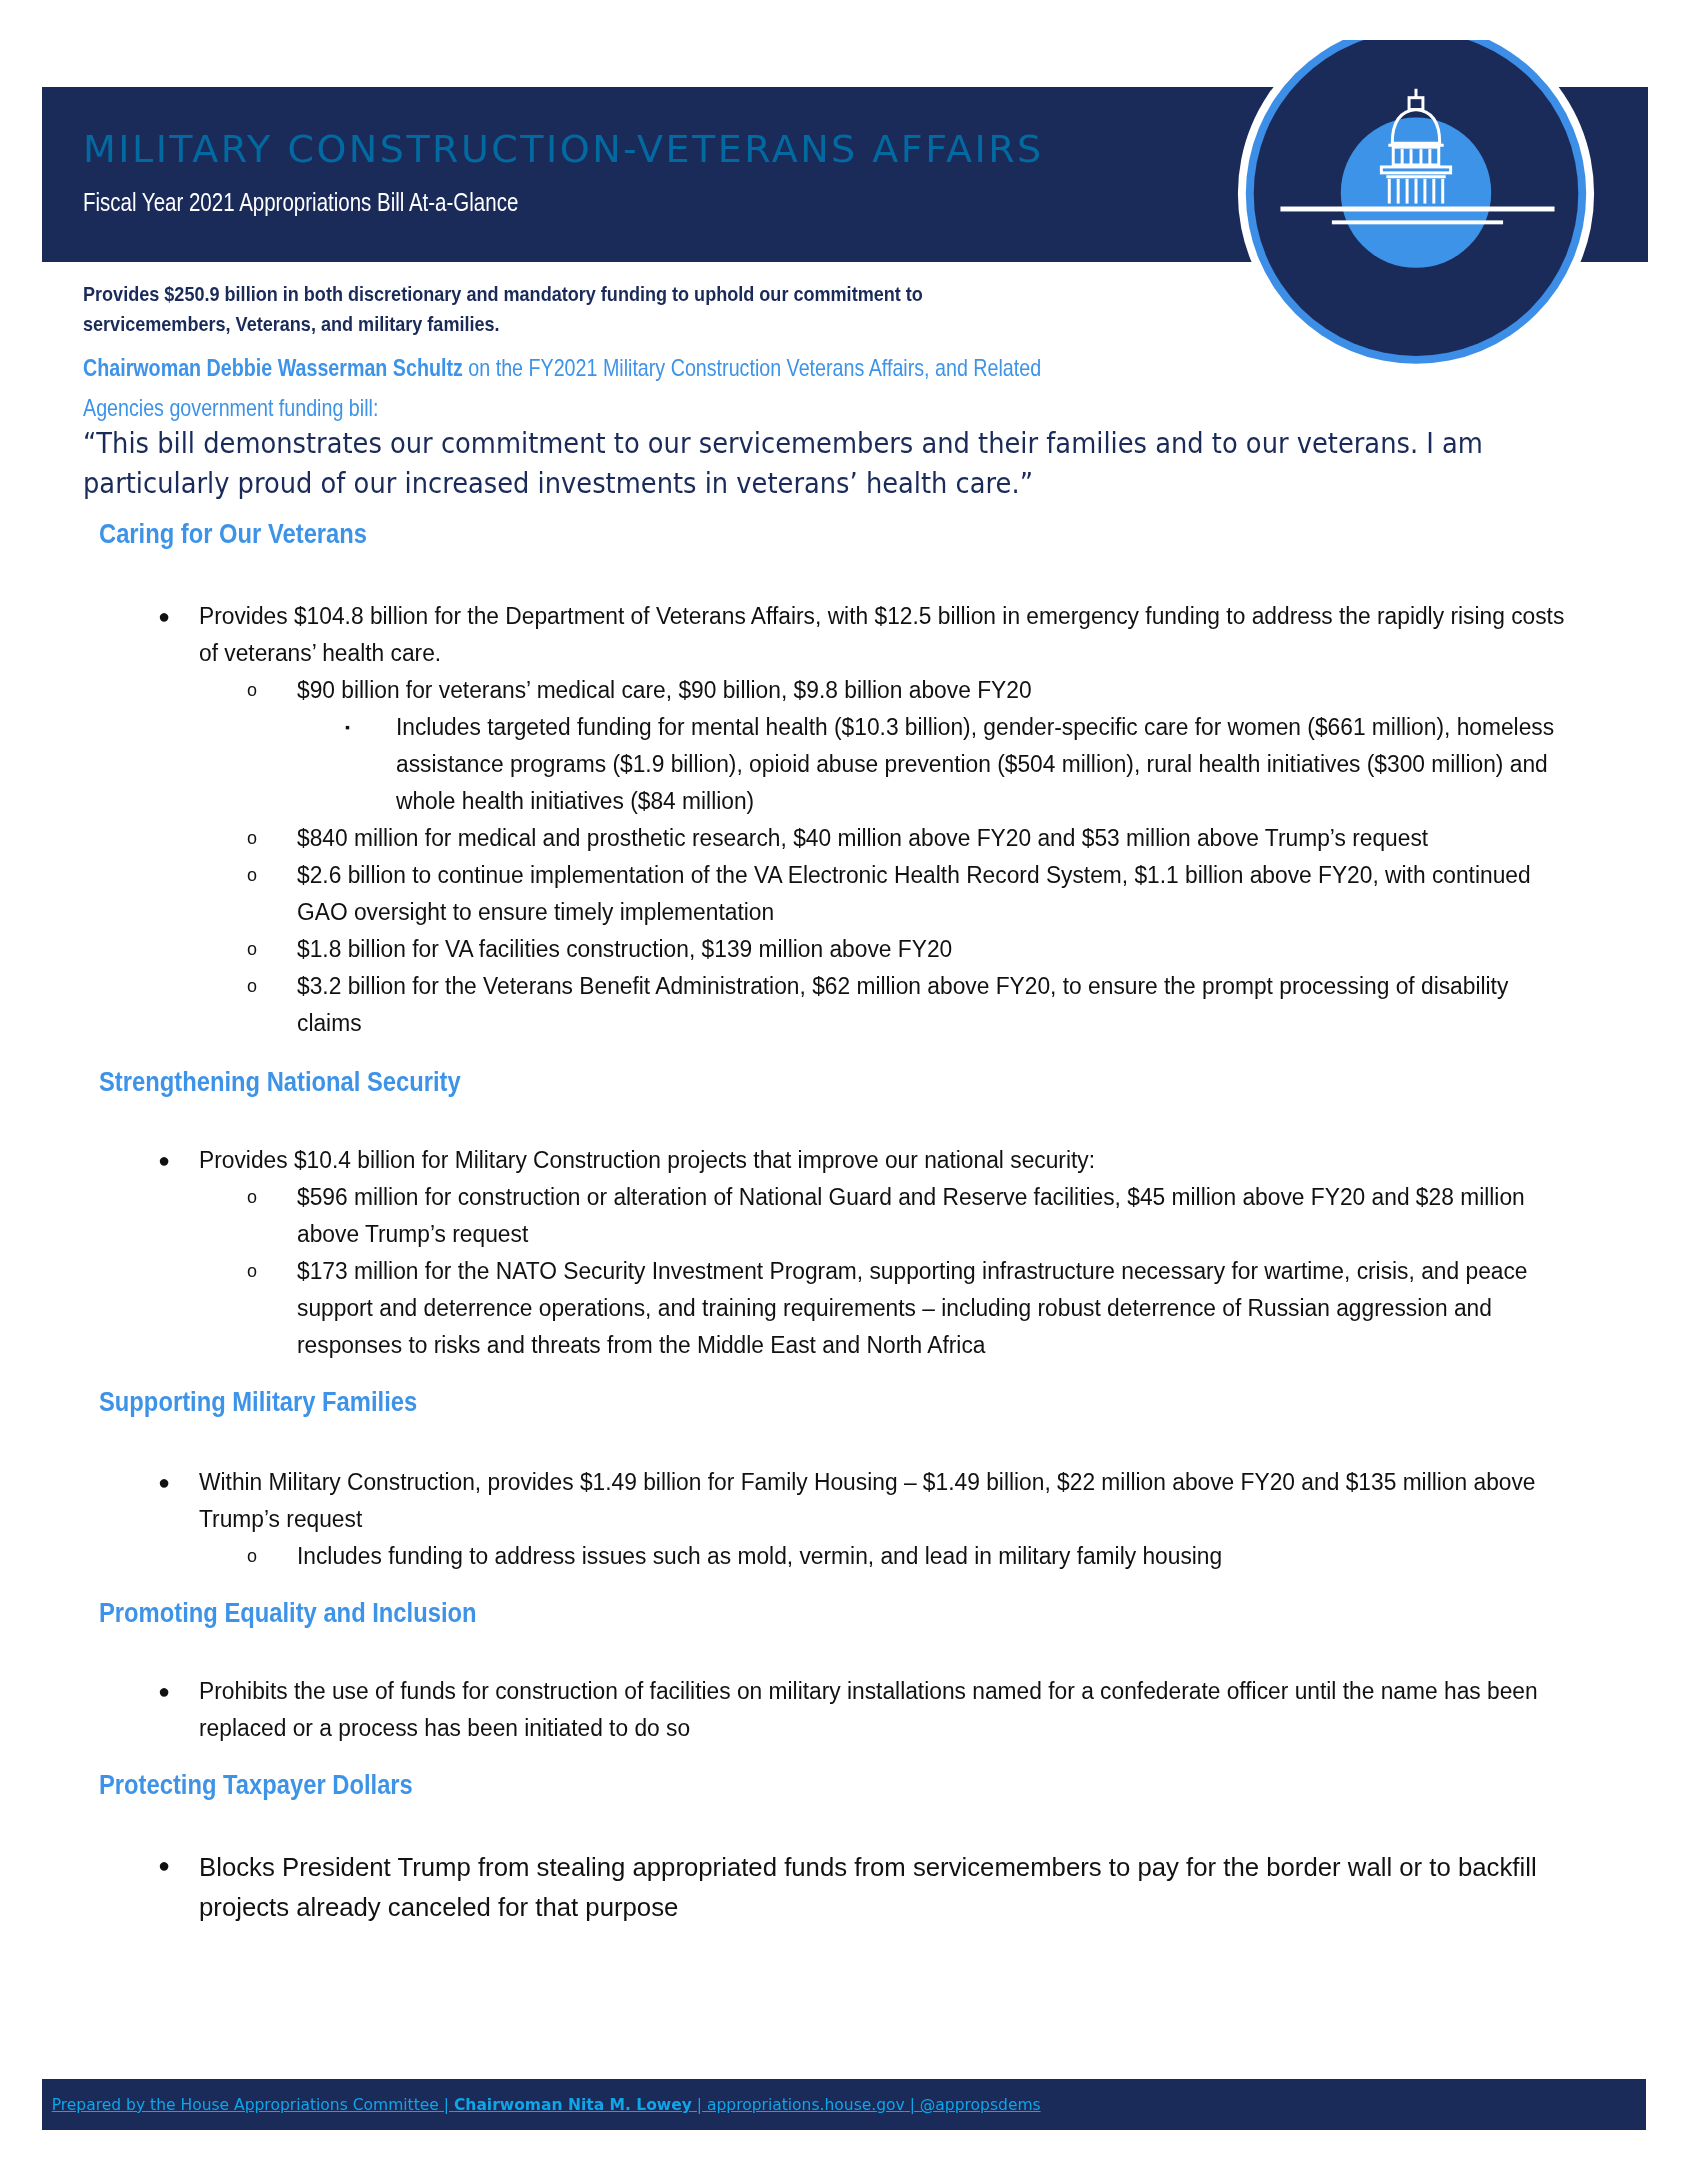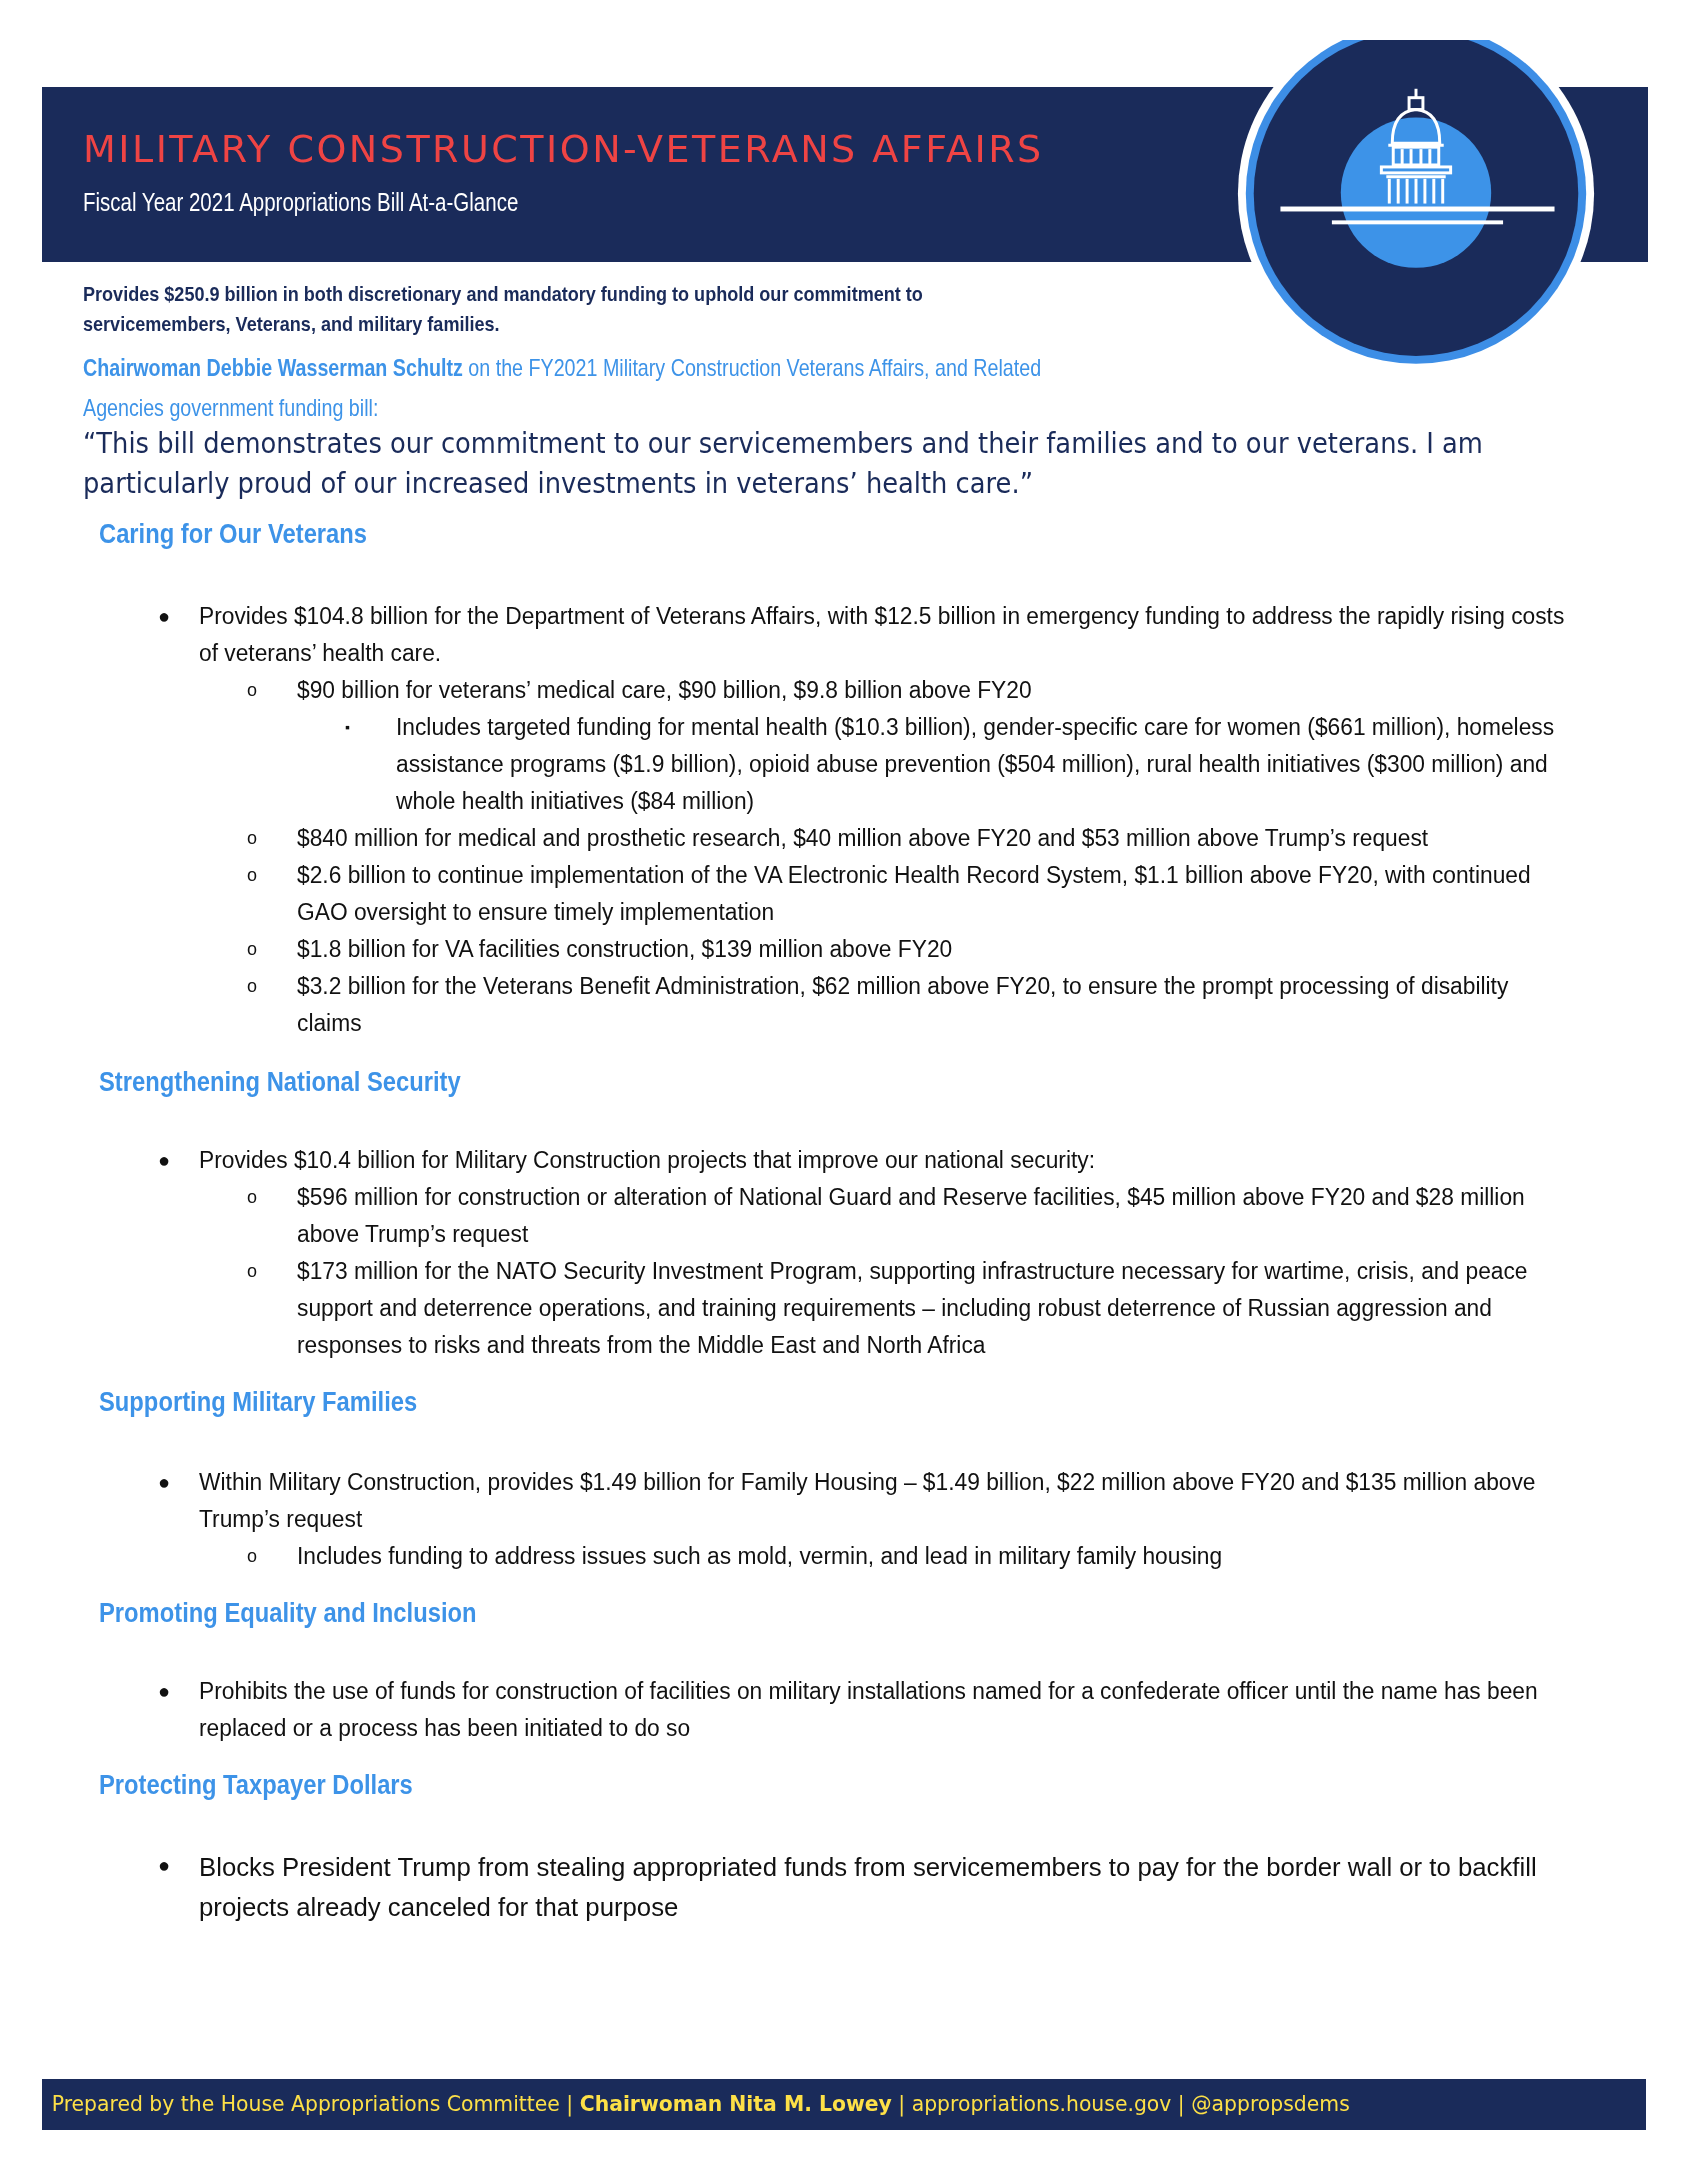--- a/index.html
+++ b/index.html
@@ -2,21 +2,21 @@
 <html><head>
 <meta charset="utf-8">
 <style>
   html, body { margin: 0; padding: 0; background: #ffffff; }
   body { width: 1683px; height: 2178px; position: relative; overflow: hidden;
          font-family: "Liberation Sans", sans-serif; color: #111; }
 
   .header-band { position: absolute; left: 42px; top: 87px; width: 1606px; height: 175px;
                  background: #1a2b5a; }
   .header-title { position: absolute; left: 83px; top: 127px; font-family: "DejaVu Sans", sans-serif;
-                  font-size: 38px; letter-spacing: 2.5px; color: #ef4444; font-weight: normal;
+                  font-size: 38px; letter-spacing: 2.5px; color: #0369a1; font-weight: normal;
                   transform: scaleX(1.0); transform-origin: left; white-space: nowrap; }
   .header-subtitle { position: absolute; left: 83px; top: 188px; font-family: "Liberation Sans Narrow", "Liberation Sans", sans-serif;
                      font-size: 25px; color: #ffffff; white-space: nowrap; transform: scaleX(0.82); transform-origin: left; }
 
   .emblem { position: absolute; left: 1228px; top: 40px; width: 376px; height: 337px; }
 
   .intro-bold { position: absolute; left: 83px; top: 279px; width: 1089px; font-size: 21px; font-weight: bold;
                 color: #1a2b5a; line-height: 30px; transform: scaleX(0.86); transform-origin: left; }
   .chair-line { position: absolute; left: 83px; top: 348px; width: 1188px; font-size: 24px; color: #3d93e8;
                 line-height: 40px; transform: scaleX(0.82); transform-origin: left; }
@@ -35,21 +35,21 @@
   .l3 { list-style: none; margin: 0; padding: 0; }
   .l3 > .item { padding-left: 99px; }
   .bullet { position: absolute; top: 0; font-size: 20px; line-height: 37px; }
   .l1 > .item > .bullet { left: 59px; }
   .l2 > .item > .bullet { left: 49px; font-size: 18px; }
   .l3 > .item > .bullet { left: 48px; font-size: 14px; }
   .txt { display: block; transform: scaleX(0.99); transform-origin: left; }
   .big .txt { font-size: 26px; line-height: 40px; }
 
   .footer-band { position: absolute; left: 42px; top: 2079px; width: 1604px; height: 51px; background: #1a2b5a;
-                 color: #fde047; font-family: "DejaVu Sans", sans-serif; font-size: 21px; line-height: 51px; }
+                 color: #0ea5e9; font-family: "DejaVu Sans", sans-serif; font-size: 16px; line-height: 51px; text-decoration: underline; }
   .footer-inner { padding-left: 10px; white-space: nowrap; transform: scaleX(0.97); transform-origin: left; }
   .footer-inner b { font-weight: bold; }
 </style>
 </head>
 <body>
 
 <div class="header-band"></div>
 <div class="header-title">MILITARY CONSTRUCTION-VETERANS AFFAIRS</div>
 <div class="header-subtitle">Fiscal Year 2021 Appropriations Bill At-a-Glance</div>
 

